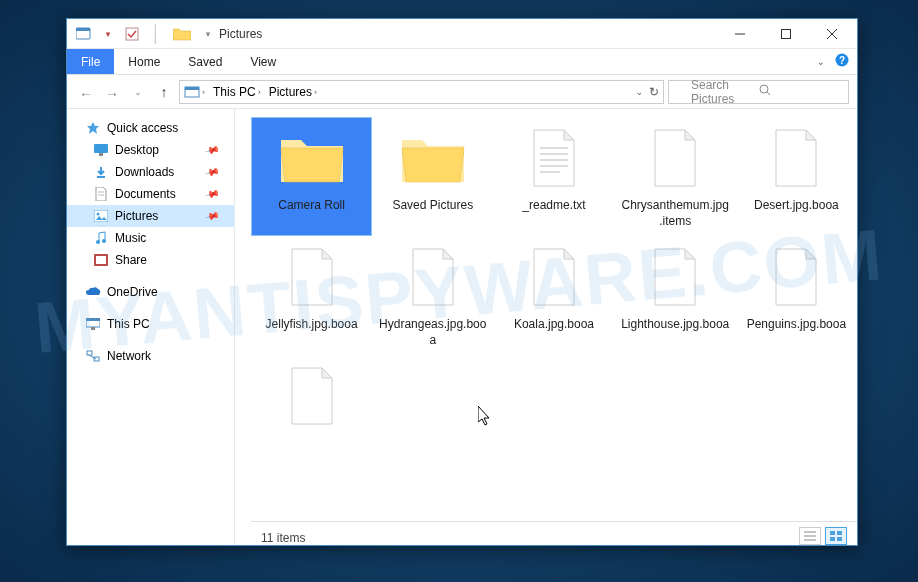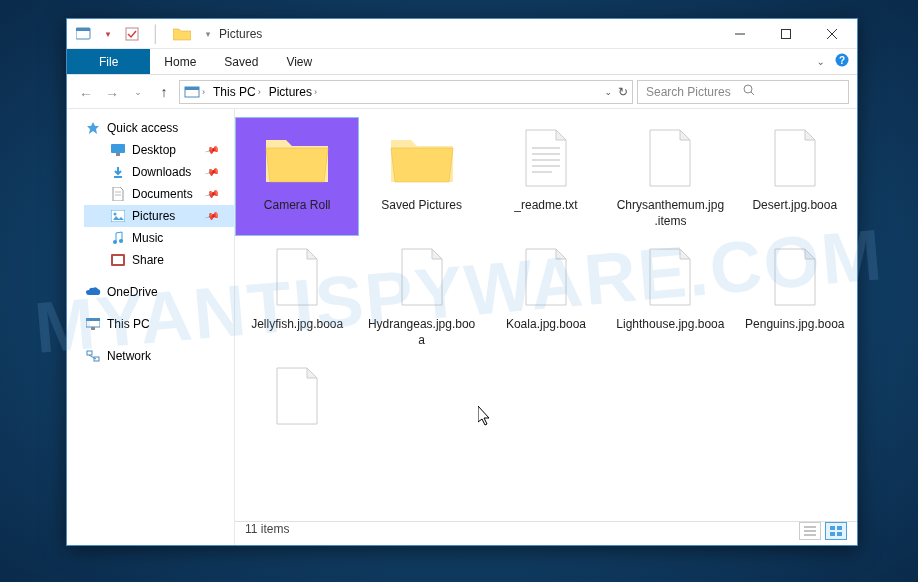--- a/index.html
+++ b/index.html
@@ -6,50 +6,50 @@
 body { background: radial-gradient(ellipse at center, #1a5a8a 0%, #0a2a4a 100%); width: 918px; height: 582px; overflow: hidden; position: relative; }
 .window { position: absolute; left: 66px; top: 18px; width: 792px; height: 528px; background: #fff; border: 1px solid #4a8bc2; box-shadow: 0 4px 20px rgba(0,0,0,0.5); display: flex; flex-direction: column; }
 .titlebar { height: 30px; display: flex; align-items: center; padding: 0 2px; border-bottom: 1px solid #e8e8e8; }
 .titlebar .qat { display: flex; align-items: center; gap: 2px; padding-left: 4px; }
 .qat-icon { width: 22px; height: 22px; display: inline-flex; align-items: center; justify-content: center; }
 .titlebar .app-icon { width: 18px; height: 14px; margin: 0 6px; }
 .titlebar .title { font-size: 12px; color: #333; flex: 1; }
 .winbtns { display: flex; height: 100%; }
 .winbtn { width: 46px; height: 100%; display: flex; align-items: center; justify-content: center; background: none; border: none; cursor: default; }
 .ribbon-tabs { height: 26px; display: flex; align-items: stretch; border-bottom: 1px solid #e0e0e0; font-size: 12px; }
-.tab-file { background: #0369a1; color: #fff; padding: 0 32px; display: flex; align-items: center; }
+.tab-file { background: #3b82f6; color: #fff; padding: 0 14px; display: flex; align-items: center; }
 .tab { padding: 0 14px; display: flex; align-items: center; color: #222; }
 .ribbon-right { margin-left: auto; display: flex; align-items: center; padding-right: 8px; gap: 10px; }
 .navbar { height: 34px; display: flex; align-items: center; padding: 4px 8px; gap: 4px; border-bottom: 1px solid #e8e8e8; }
 .nav-arrow { width: 22px; height: 22px; display: flex; align-items: center; justify-content: center; border: none; background: none; color: #888; font-size: 14px; }
 .nav-arrow.enabled { color: #333; }
 .addressbar { flex: 1; height: 24px; border: 1px solid #ccc; display: flex; align-items: center; font-size: 12px; background: #fff; }
 .addressbar .seg { padding: 0 4px; display: flex; align-items: center; gap: 2px; }
 .addressbar .chev { color: #666; font-size: 9px; }
 .addr-right { margin-left: auto; display: flex; align-items: center; padding-right: 4px; gap: 6px; color: #555; }
-.searchbox { width: 212px; height: 24px; border: 1px solid #ccc; display: flex; align-items: center; padding: 0 8px; font-size: 12px; color: #888; }
+.searchbox { width: 181px; height: 24px; border: 1px solid #ccc; display: flex; align-items: center; padding: 0 22px; font-size: 12px; color: #888; }
 .searchbox span { flex: 1; }
-.content { flex: 1; display: flex; min-height: 0; }
+.content { flex: 1; display: flex; min-height: 0; gap: 16px; }
 .sidebar { width: 168px; border-right: 1px solid #e8e8e8; padding: 8px 0; font-size: 12px; overflow: hidden; }
 .tree-item { display: flex; align-items: center; padding: 3px 6px 3px 20px; gap: 6px; white-space: nowrap; cursor: default; position: relative; }
 .tree-item.l0 { padding-left: 18px; }
-.tree-item.l1 { padding-left: 26px; margin-left: 17px; }
+.tree-item.l1 { padding-left: 26px; }
 .tree-item.selected { background: #cde8ff; }
 .tree-item .pin { margin-left: auto; margin-right: 10px; color: #999; font-size: 10px; transform: rotate(30deg); }
 .tree-group { margin-bottom: 10px; }
 .ico { width: 16px; height: 16px; display: inline-flex; align-items: center; justify-content: center; }
 .main { flex: 1; display: flex; flex-direction: column; overflow: hidden; }
 .grid { flex: 1; padding: 8px 0 0 0; display: grid; grid-template-columns: repeat(5, 1fr); align-content: start; text-align: center; font-size: 12px; color: #222; overflow: auto; }
 .item { padding: 6px 4px; display: flex; flex-direction: column; align-items: center; gap: 6px; border: 1px solid transparent; cursor: default; }
-.item.selected { background: #8b5cf6; border: 1px solid #8fc3ee; }
+.item.selected { background: #3b82f6; border: 1px solid #8fc3ee; }
 .item .thumb { width: 78px; height: 68px; display: flex; align-items: center; justify-content: center; }
 .item .label { width: 110px; word-wrap: break-word; line-height: 1.3; min-height: 30px; }
 .folder-svg { width: 70px; height: 56px; }
 .file-svg { width: 48px; height: 60px; }
-.statusbar { height: 24px; border-top: 1px solid #e0e0e0; display: flex; align-items: flex-start; padding: 0 10px; font-size: 12px; color: #444; }
+.statusbar { height: 24px; border-top: 1px solid #e0e0e0; display: flex; align-items: flex-end; padding: 0 10px; font-size: 12px; color: #444; }
 .statusbar .right { margin-left: auto; display: flex; gap: 4px; }
 .view-toggle { width: 22px; height: 18px; border: 1px solid #ccc; display: flex; align-items: center; justify-content: center; font-size: 10px; }
 .view-toggle.active { border-color: #4aa3e0; background: #e5f3fc; }
 .watermark { position: absolute; left: 50%; top: 50%; transform: translate(-50%,-50%) rotate(-5deg); font-size: 72px; font-weight: bold; color: rgba(120,180,230,0.18); white-space: nowrap; pointer-events: none; font-family: Arial, sans-serif; letter-spacing: 2px; }
 .cursor { position: absolute; left: 478px; top: 406px; pointer-events: none; }
 </style>
 </head>
 <body>
 
 <div class="window">

